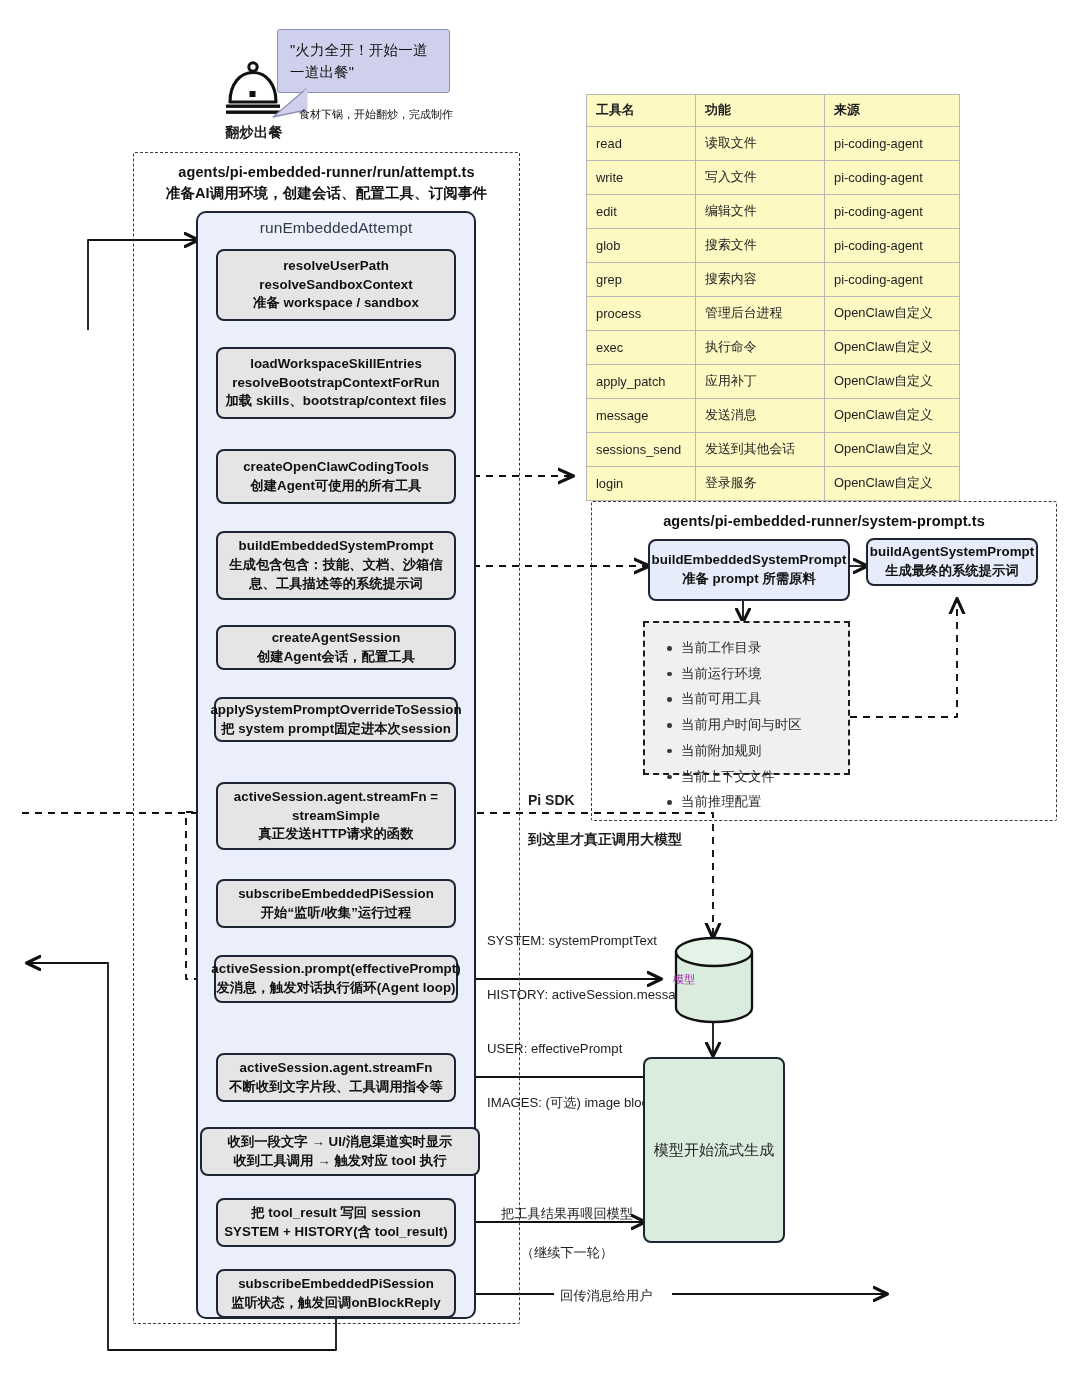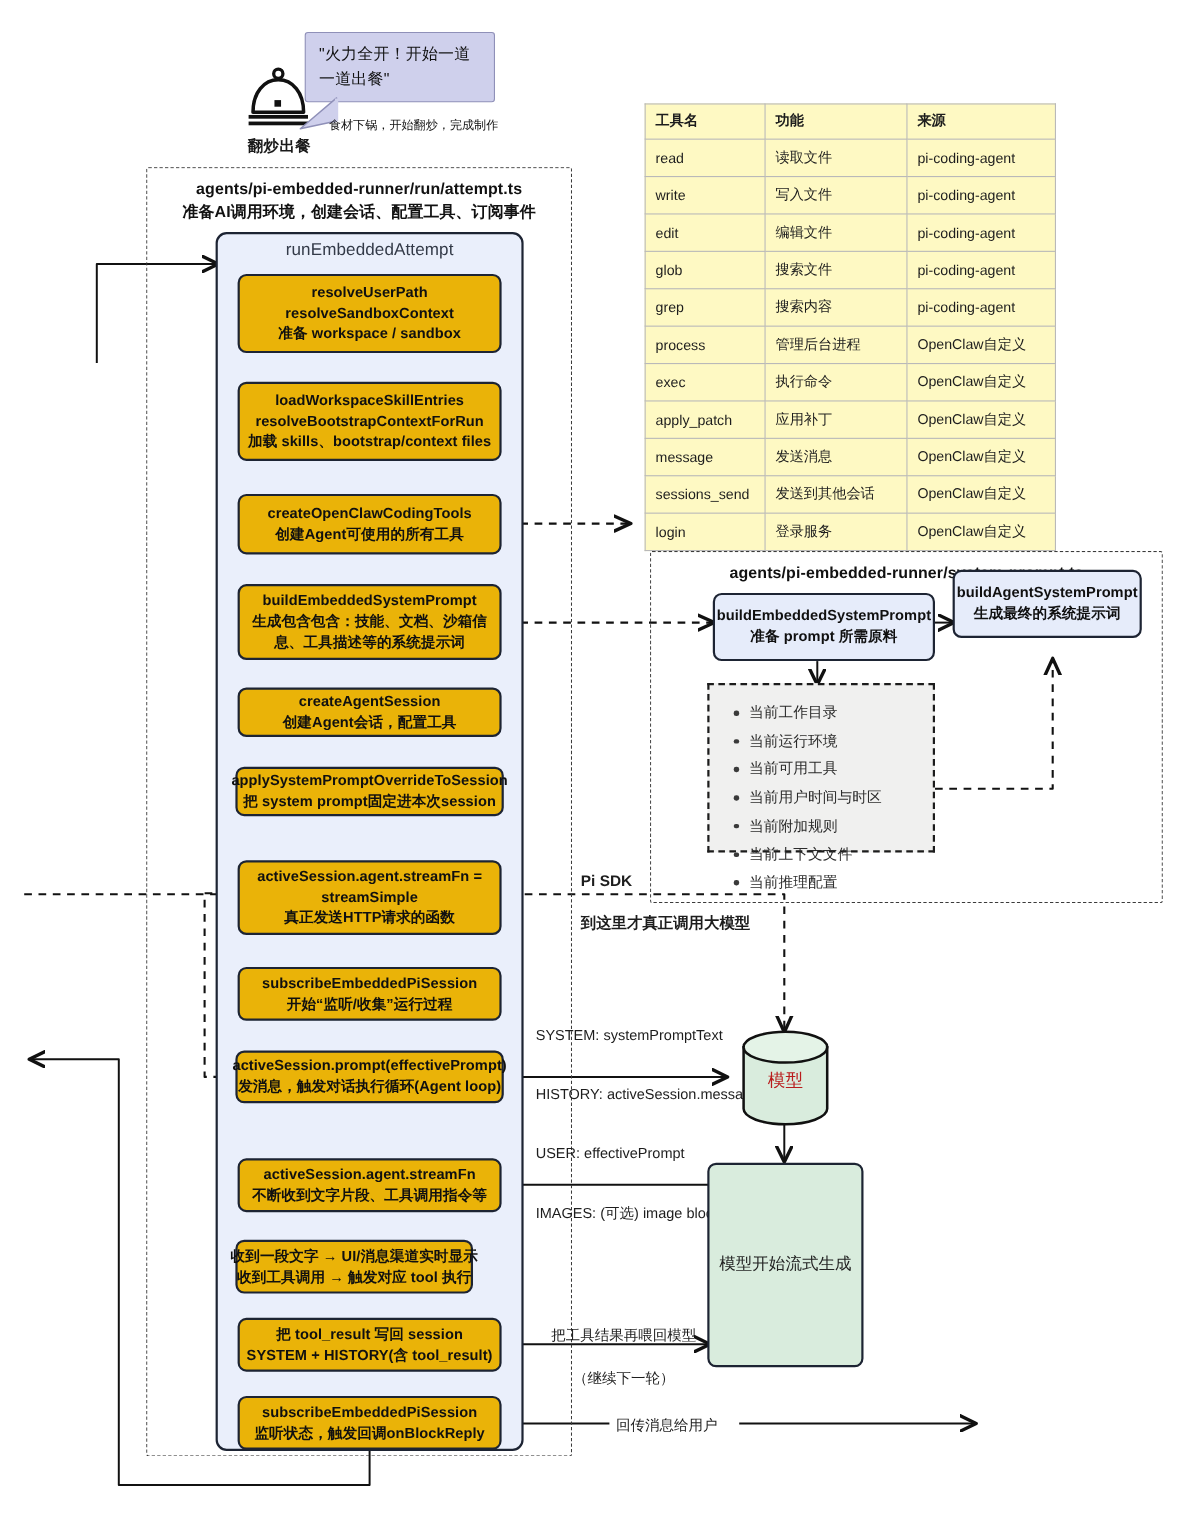--- a/index.html
+++ b/index.html
@@ -75,21 +75,21 @@
     text-align:center;
     font-size:15.5px;
     color:#333a48;
     letter-spacing:.1px;
   }
 
   
   .node{
     position:absolute;
     box-sizing:border-box;
-    background:#eab308;
+    background:#e5e5e5;
     border:2.1px solid #1d2433;
     border-radius:8px;
     display:flex;
     flex-direction:column;
     align-items:center;
     justify-content:center;
     text-align:center;
     font-size:13.3px;
     font-weight:bold;
     line-height:1.42;
@@ -153,22 +153,22 @@
   }
 
   
   .txt{position:absolute;font-size:13.2px;line-height:1.5;color:#1d1d1d;white-space:pre;}
   .txt.bold{font-weight:bold;font-size:14px;}
   .txt.center{text-align:center;white-space:pre-line;}
 
   
   .cyl{position:absolute;}
   .cyl-label{
-    position:absolute;width:100%;text-align:center;
-    font-size:16px;color:#b91c1c;
+    position:absolute;width:100%;text-align:left;
+    font-size:11px;color:#a21caf;
   }
 </style>
 </head>
 <body>
 
 <div id="canvas">
 
   <svg id="svg-layer" viewBox="0 0 1080 1392">
     <defs>
       <marker id="ah" markerWidth="9" markerHeight="9" refX="7.2" refY="4.5" orient="auto" markerUnits="strokeWidth">
@@ -307,21 +307,21 @@
   <div class="node" style="left:214px;top:955px;width:244px;height:48px;">
     <span class="l">activeSession.prompt(effectivePrompt)</span>
     <span class="l">发消息，触发对话执行循环(Agent loop)</span>
   </div>
 
   <div class="node" style="left:216px;top:1053px;width:240px;height:49px;text-align:right;">
     <span class="l">activeSession.agent.streamFn</span>
     <span class="l">不断收到文字片段、工具调用指令等</span>
   </div>
 
-  <div class="node" style="left:214px;top:1127px;width:216px;height:49px;">
+  <div class="node" style="left:200px;top:1127px;width:280px;height:49px;">
     <span class="l">收到一段文字 → UI/消息渠道实时显示</span>
     <span class="l">收到工具调用 → 触发对应 tool 执行</span>
   </div>
 
   <div class="node" style="left:216px;top:1198px;width:240px;height:49px;">
     <span class="l">把 tool_result 写回 session</span>
     <span class="l">SYSTEM + HISTORY(含 tool_result)</span>
   </div>
 
   <div class="node" style="left:216px;top:1269px;width:240px;height:49px;">
@@ -397,21 +397,21 @@
   </table>
 
   <div class="abs dashgroup" style="left:591px;top:501px;width:466px;height:320px;"></div>
   <div class="abs dashgroup-title" style="left:591px;top:511px;width:466px;">agents/pi-embedded-runner/system-prompt.ts</div>
 
   <div class="node blue" style="left:648px;top:539px;width:202px;height:62px;">
     <span class="l">buildEmbeddedSystemPrompt</span>
     <span class="l">准备 prompt 所需原料</span>
   </div>
 
-  <div class="node blue" style="left:866px;top:518px;width:172px;height:62px;">
+  <div class="node blue" style="left:866px;top:538px;width:172px;height:48px;">
     <span class="l">buildAgentSystemPrompt</span>
     <span class="l">生成最终的系统提示词</span>
   </div>
 
   <div class="bulletbox" style="left:643px;top:621px;width:207px;height:154px;">
     <ul>
       <li>当前工作目录</li>
       <li>当前运行环境</li>
       <li>当前可用工具</li>
       <li>当前用户时间与时区</li>

